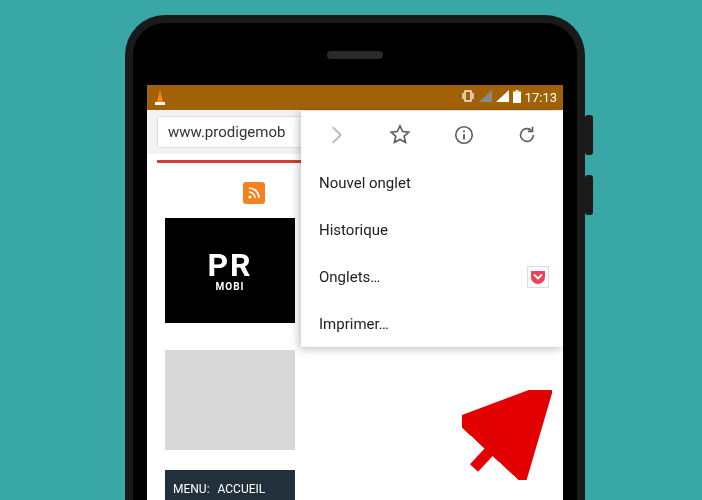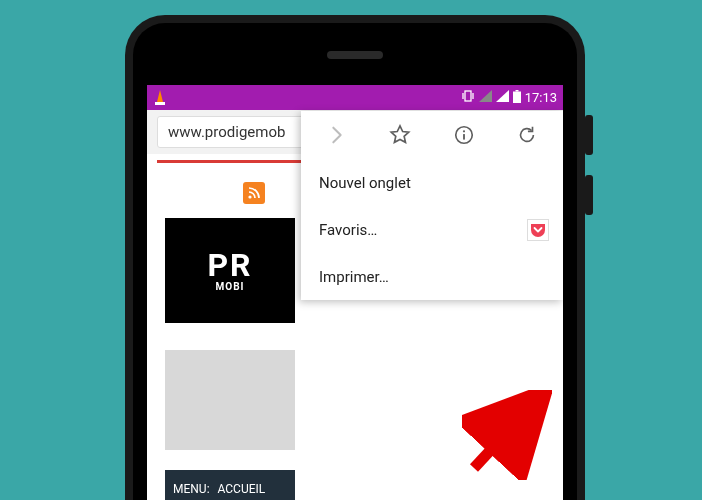--- a/index.html
+++ b/index.html
@@ -50,21 +50,21 @@
     position: absolute;
     top: 62px;
     left: 14px;
     right: 14px;
     bottom: 0;
     background: #fff;
     overflow: hidden;
   }
   .statusbar {
     height: 25px;
-    background: #a21caf;
+    background: #a16207;
     color: #fff;
     display: flex;
     align-items: center;
     font-size: 12px;
     padding: 0 6px;
   }
   .statusbar .sb-left { display: flex; align-items: center; gap: 4px; }
   .statusbar .sb-right { margin-left: auto; display: flex; align-items: center; gap: 4px; }
   .vlc-icon { display: inline-flex; }
   .urlbar {
@@ -298,21 +298,24 @@
             <svg width="22" height="22" viewBox="0 0 24 24">
                 <path d="M19 12a7 7 0 1 1-2.05-4.95" fill="none" stroke="#5f5f5f" stroke-width="1.8"></path>
                 <polyline points="18,3 18,8 13,8" fill="none" stroke="#5f5f5f" stroke-width="1.8"></polyline>
               </svg>
           </div>
         </div>
         <div class="dd-item">
             <span>Nouvel onglet</span>
           </div>
         <div class="dd-item">
-          <span>Favoris…</span>
+            <span>Historique</span>
+          </div>
+        <div class="dd-item">
+          <span>Onglets…</span>
           <span class="pocket">
             <svg width="16" height="14" viewBox="0 0 16 14">
                 <path d="M1 1h14v6a7 7 0 0 1-14 0z" fill="#ee4056"></path>
                 <polyline points="4.5,5 8,8.5 11.5,5" fill="none" stroke="#fff" stroke-width="1.8" stroke-linecap="round" stroke-linejoin="round"></polyline>
               </svg>
           </span>
         </div>
         <div class="dd-item">
             <span>Imprimer…</span>
           </div>

